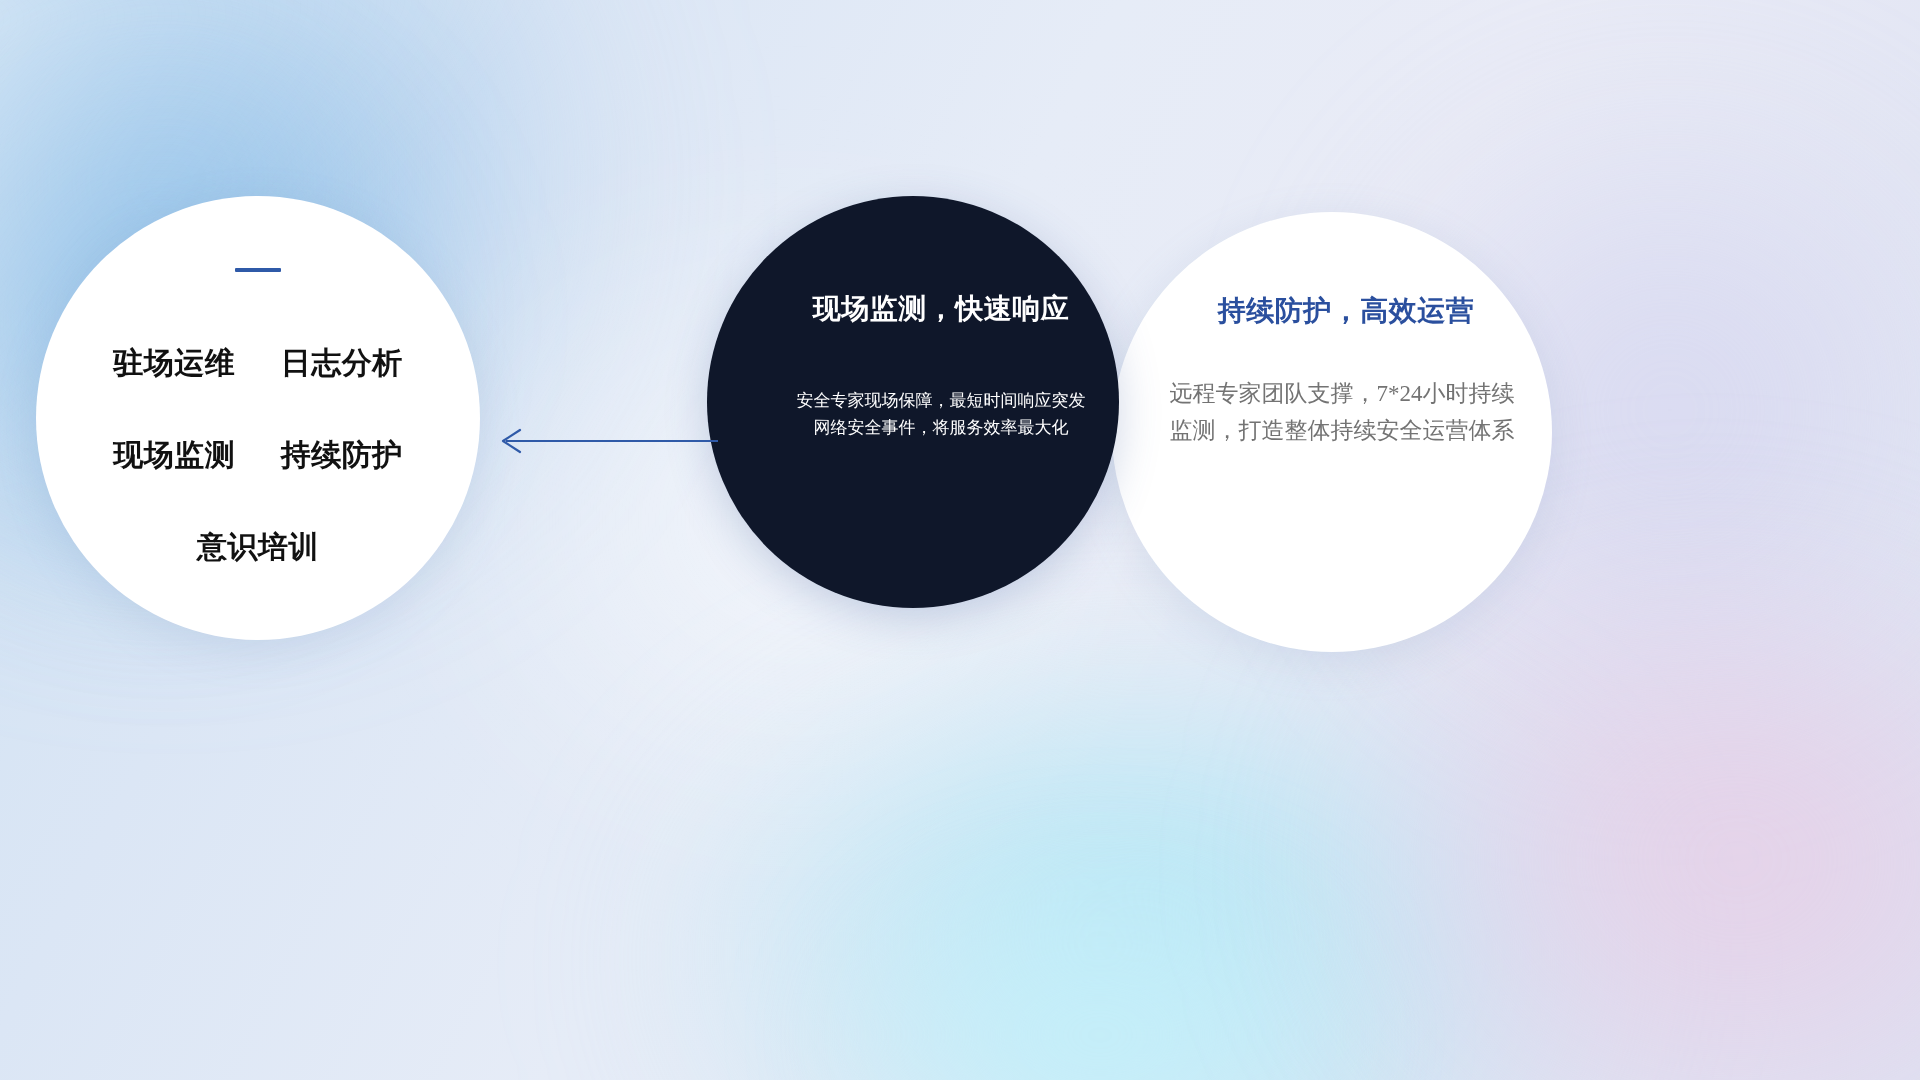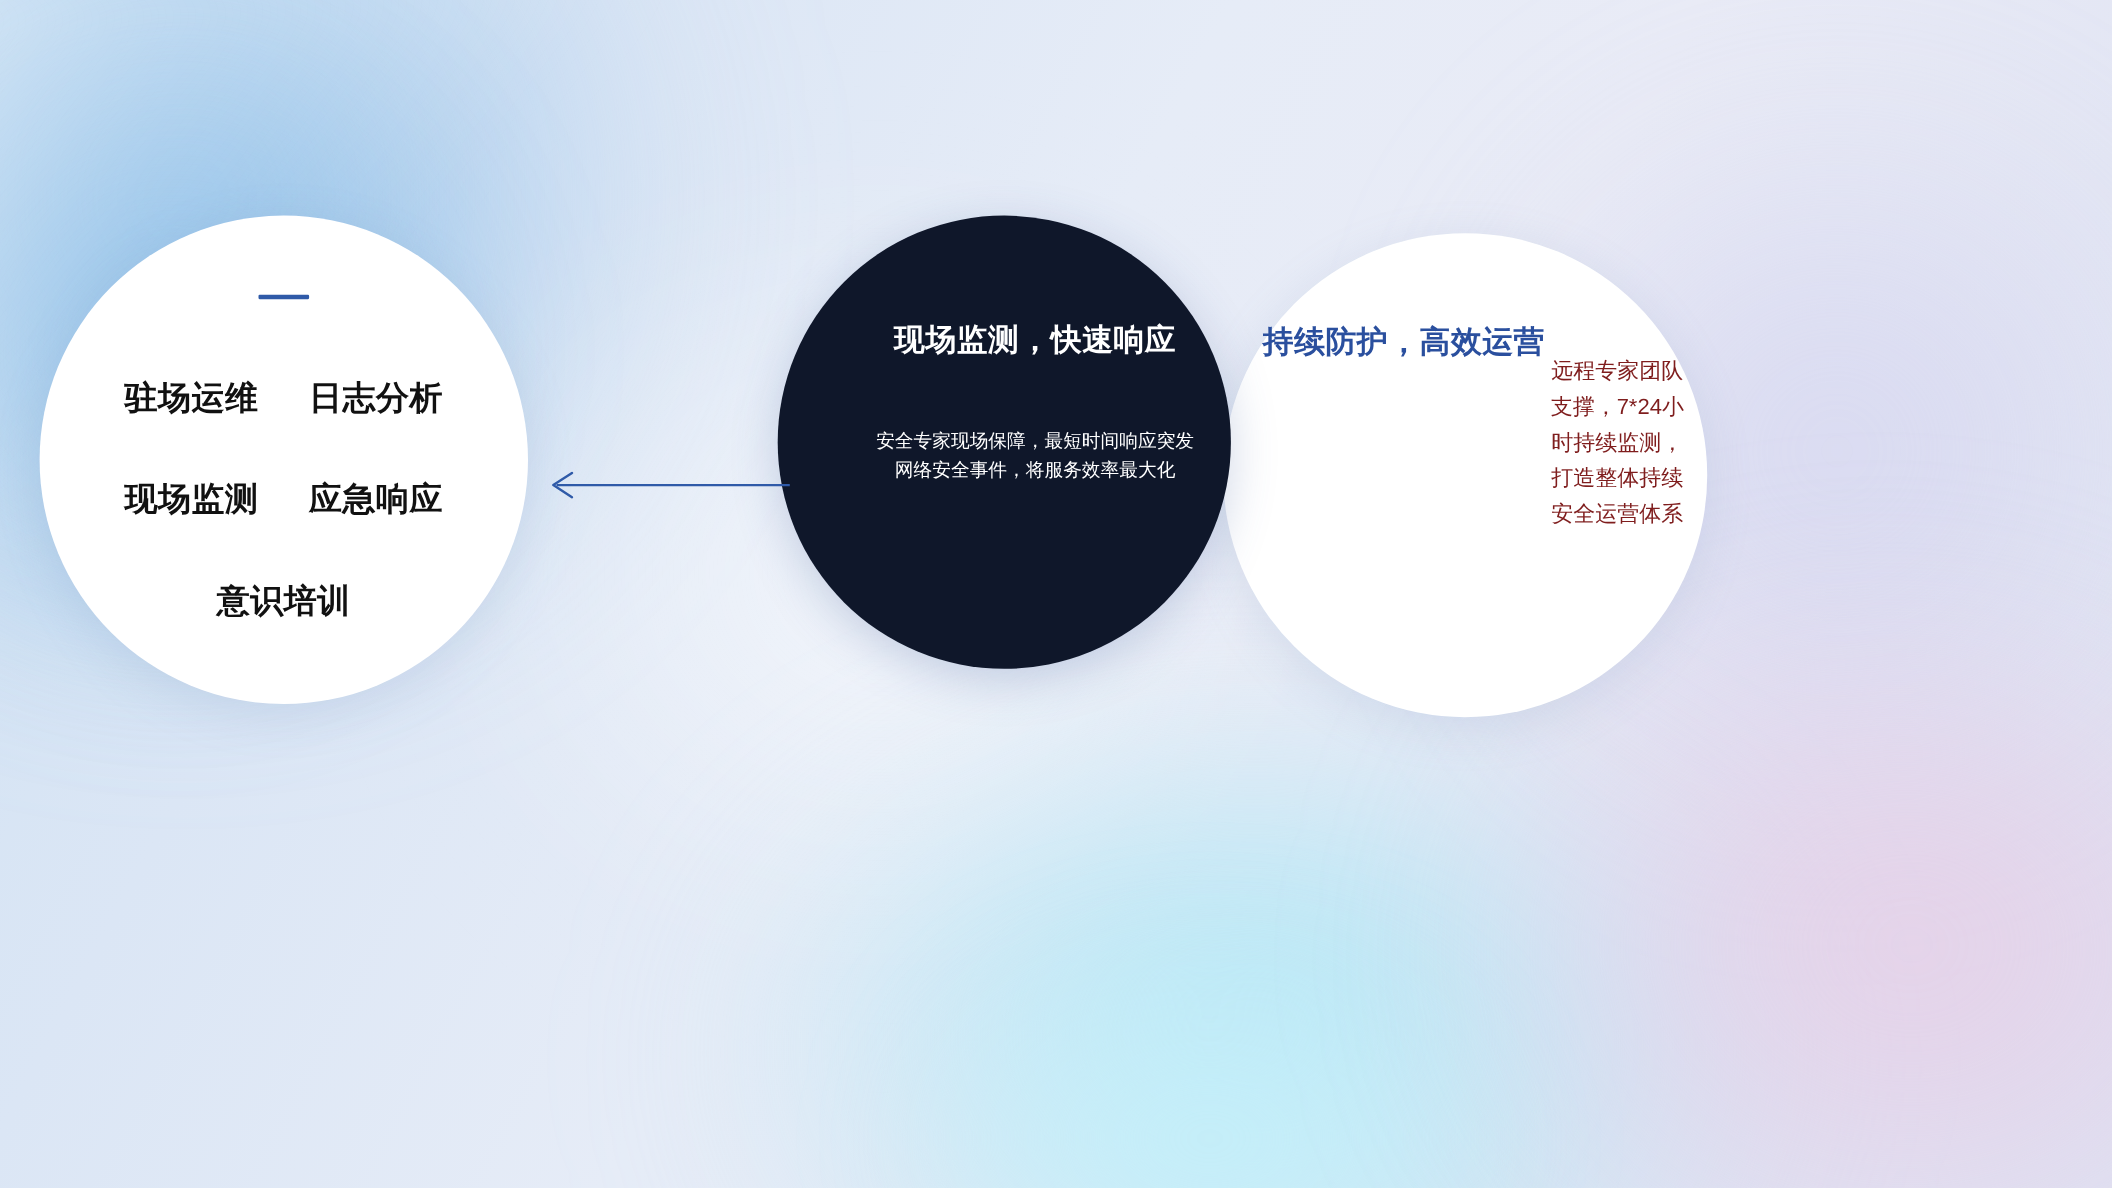--- a/index.html
+++ b/index.html
@@ -113,30 +113,30 @@
   }
   .mid-body{
     margin-top:62px;
     font-size:17px;color:#ffffff;line-height:1.62;text-align:center;
     width:290px;transform:translateX(28px);
   }
 
   
   .right-inner{
     position:absolute;left:0;top:0;width:100%;height:100%;
-    display:flex;align-items:flex-start;
-    padding:84px 22px 0 22px;box-sizing:border-box;
+    display:flex;flex-direction:column;align-items:center;
+    padding:84px 22px 0 22px;box-sizing:border-box;font-family:Liberation Serif, serif;
   }
   .right-title{
     font-size:28px;font-weight:bold;color:#2a4f9e;white-space:nowrap;
     line-height:1.1;letter-spacing:.5px;transform:translateX(14px);
   }
   .right-body{
-    margin-top:26px;
-    font-size:20px;color:#7f1d1d;line-height:1.62;text-align:center;
+    margin-top:48px;
+    font-size:23px;color:#737373;line-height:1.62;text-align:center;
     width:352px;transform:translateX(10px);
   }
 </style>
 </head>
 <body>
 
 <div id="stage">
 
   <div class="bg-base"></div>
   <div class="bg-blob blob-left-top"></div>
@@ -166,21 +166,21 @@
     <div class="left-inner">
       <div class="dash"></div>
       <div class="left-line">
         <span>驻场运维</span>
         <span class="gap"></span>
         <span>日志分析</span>
       </div>
       <div class="left-line">
         <span>现场监测</span>
         <span class="gap"></span>
-        <span>应急响应</span>
+        <span>持续防护</span>
       </div>
       <div class="left-line">
         <span>意识培训</span>
       </div>
     </div>
   </div>
 
   <svg class="arrow-svg z-arrow" viewBox="0 0 230 46">
     <line x1="228" y1="23" x2="16" y2="23" stroke="#2f5aa8" stroke-width="2.2"></line>
     <polyline points="30,12 13,23 30,34" fill="none" stroke="#2f5aa8" stroke-width="2.2" stroke-linecap="round" stroke-linejoin="round"></polyline>

